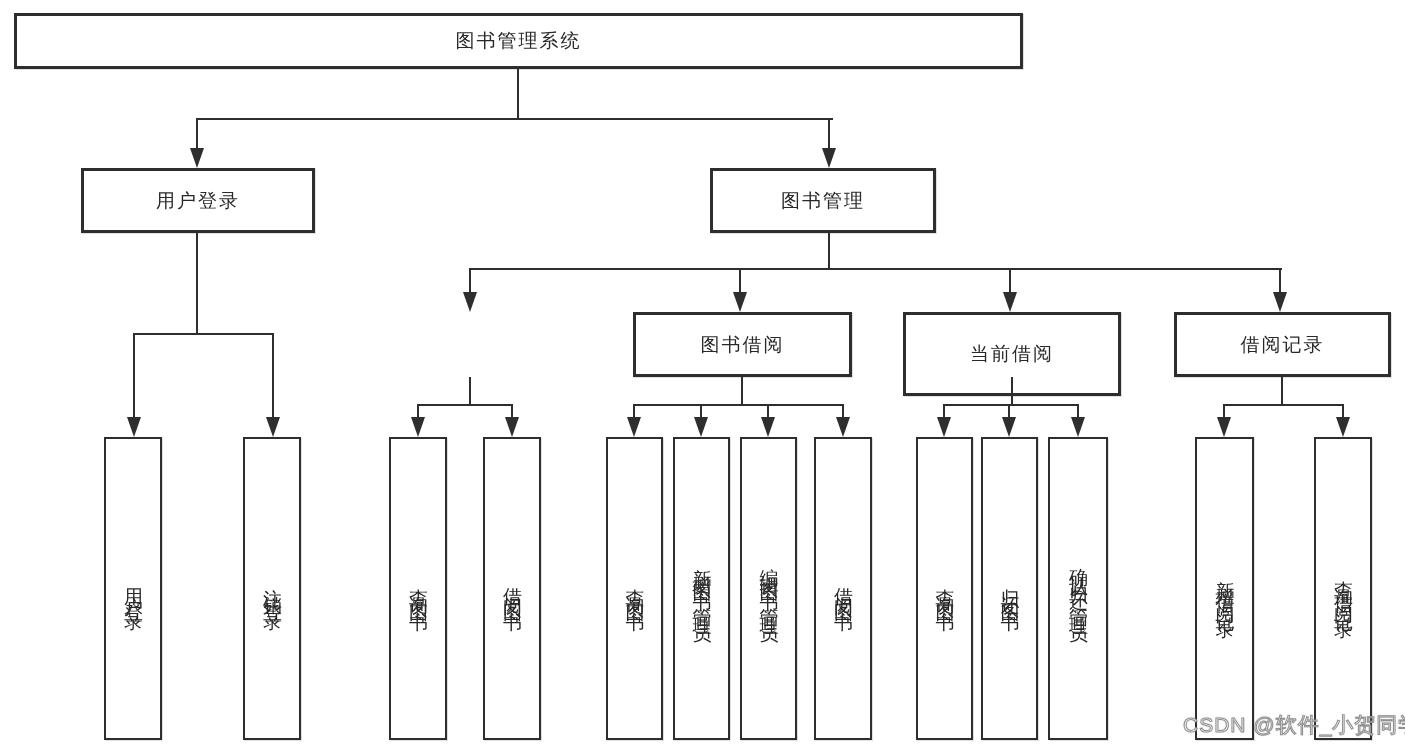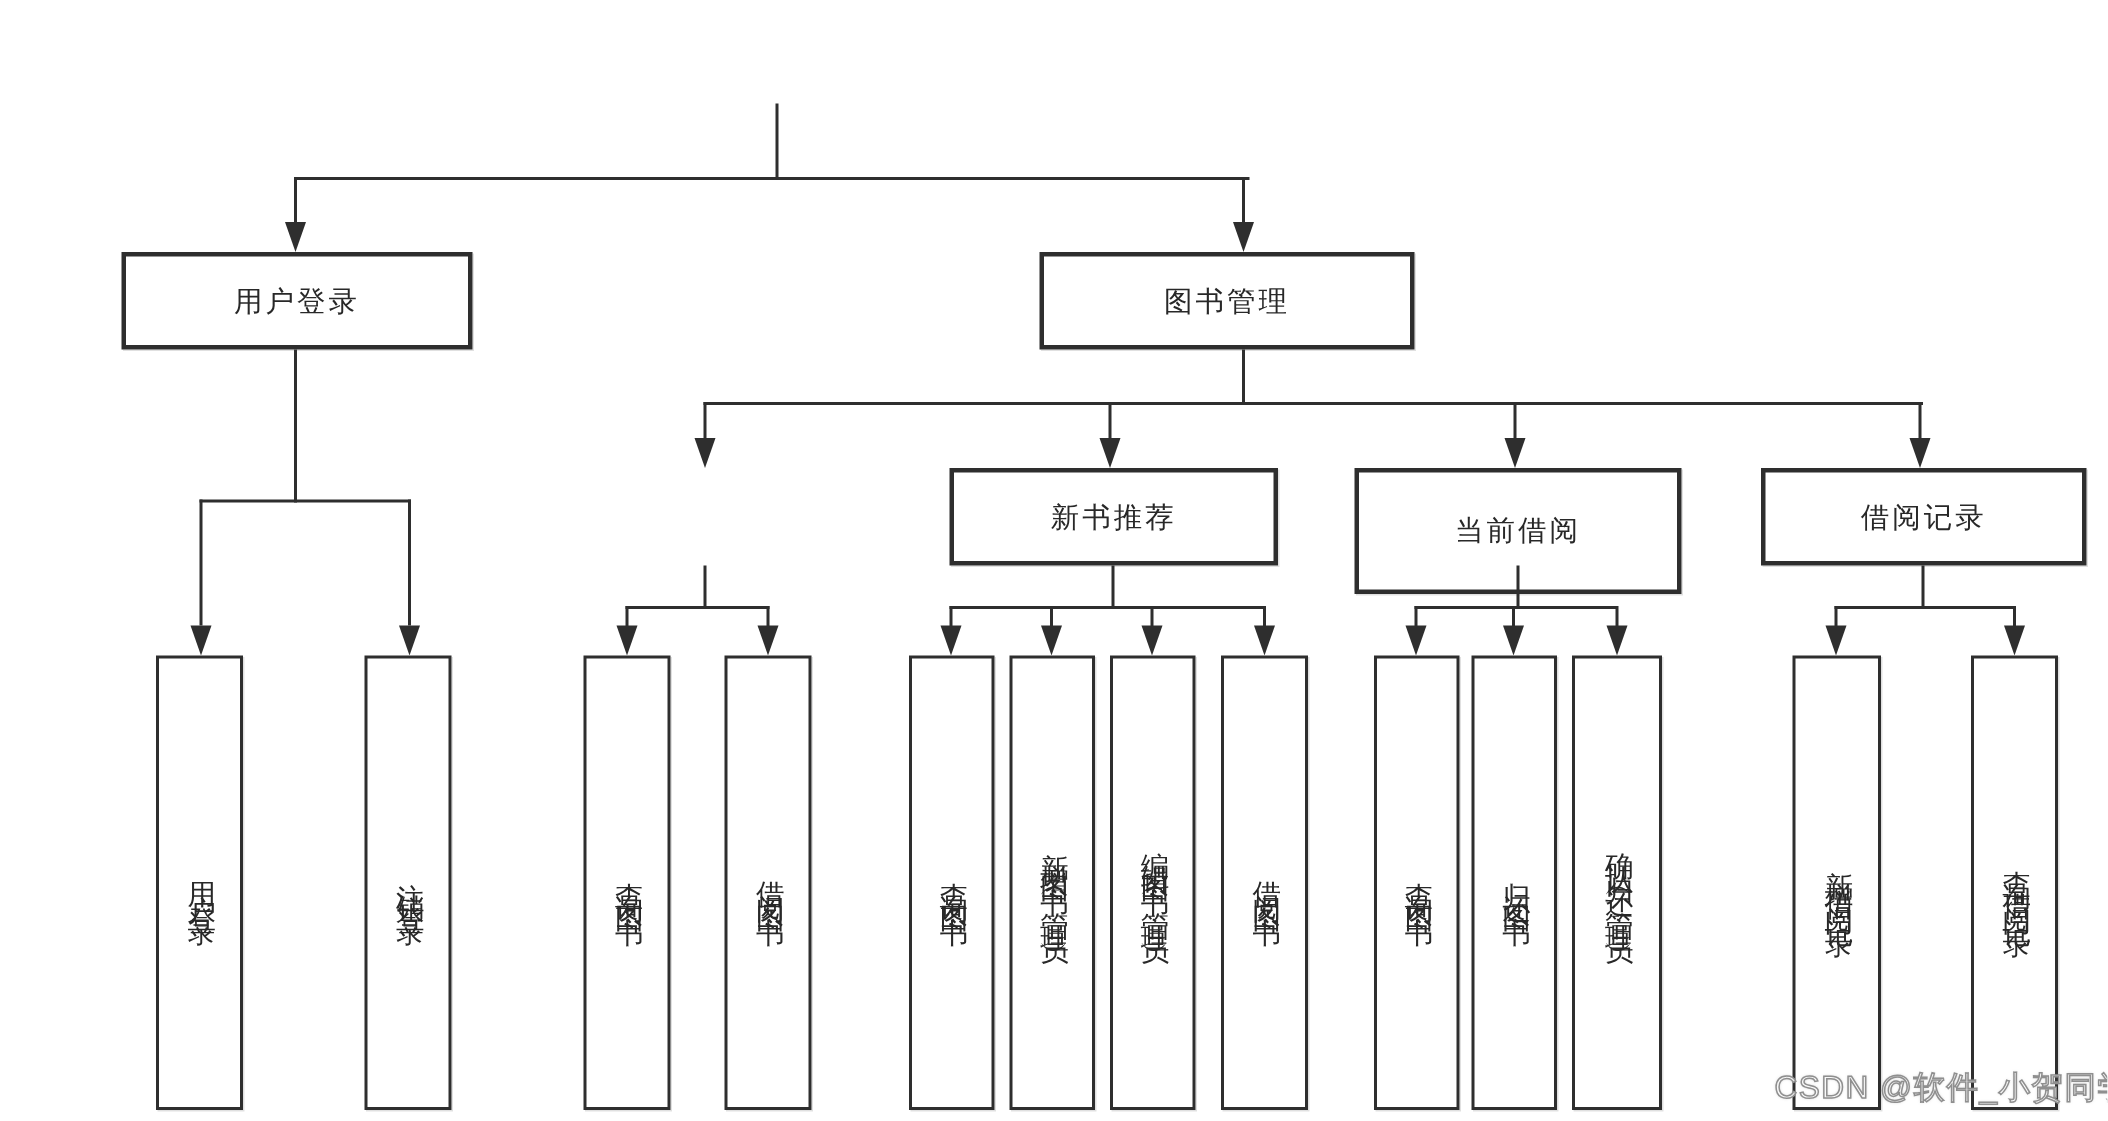--- a/index.html
+++ b/index.html
@@ -50,32 +50,35 @@
     -webkit-text-stroke:1px var(--watermark-stroke);
     text-shadow:0 0 2px rgba(140,140,140,0.55);
     z-index:5;
   }
 </style>
 </head>
 <body>
 
 <div class="canvas">
 
+  <div class="box" style="left:14px;top:13px;width:1009px;height:56px">
+    <span>图书管理系统</span>
+  </div>
 
   <div class="vline" style="left:517px;top:69px;height:51px"></div>
   <div class="hline" style="left:196px;top:118px;width:637px"></div>
   <div class="vline" style="left:196px;top:118px;height:31px"></div>
   <div class="arrow" style="left:190px;top:148px"></div>
   <div class="vline" style="left:828px;top:118px;height:31px"></div>
   <div class="arrow" style="left:822px;top:148px"></div>
 
   <div class="box" style="left:81px;top:168px;width:234px;height:65px">
     <span>用户登录</span>
   </div>
-  <div class="box" style="left:693px;top:168px;width:250px;height:65px">
+  <div class="box" style="left:710px;top:168px;width:226px;height:65px">
     <span>图书管理</span>
   </div>
 
   <div class="vline" style="left:196px;top:233px;height:102px"></div>
   <div class="hline" style="left:133px;top:333px;width:141px"></div>
   <div class="vline" style="left:133px;top:333px;height:84px"></div>
   <div class="arrow" style="left:127px;top:417px"></div>
   <div class="vline" style="left:272px;top:333px;height:84px"></div>
   <div class="arrow" style="left:266px;top:417px"></div>
 
@@ -84,21 +87,21 @@
   <div class="vline" style="left:469px;top:268px;height:25px"></div>
   <div class="arrow" style="left:463px;top:292px"></div>
   <div class="vline" style="left:739px;top:268px;height:25px"></div>
   <div class="arrow" style="left:733px;top:292px"></div>
   <div class="vline" style="left:1009px;top:268px;height:25px"></div>
   <div class="arrow" style="left:1003px;top:292px"></div>
   <div class="vline" style="left:1279px;top:268px;height:25px"></div>
   <div class="arrow" style="left:1273px;top:292px"></div>
 
   <div class="box" style="left:633px;top:312px;width:219px;height:65px">
-    <span>新书推荐</span>
+    <span>图书借阅</span>
   </div>
   <div class="box" style="left:903px;top:312px;width:218px;height:84px">
     <span>当前借阅</span>
   </div>
   <div class="box" style="left:1174px;top:312px;width:217px;height:65px">
     <span>借阅记录</span>
   </div>
 
   <div class="vline" style="left:469px;top:377px;height:29px"></div>
   <div class="hline" style="left:417px;top:404px;width:96px"></div>

